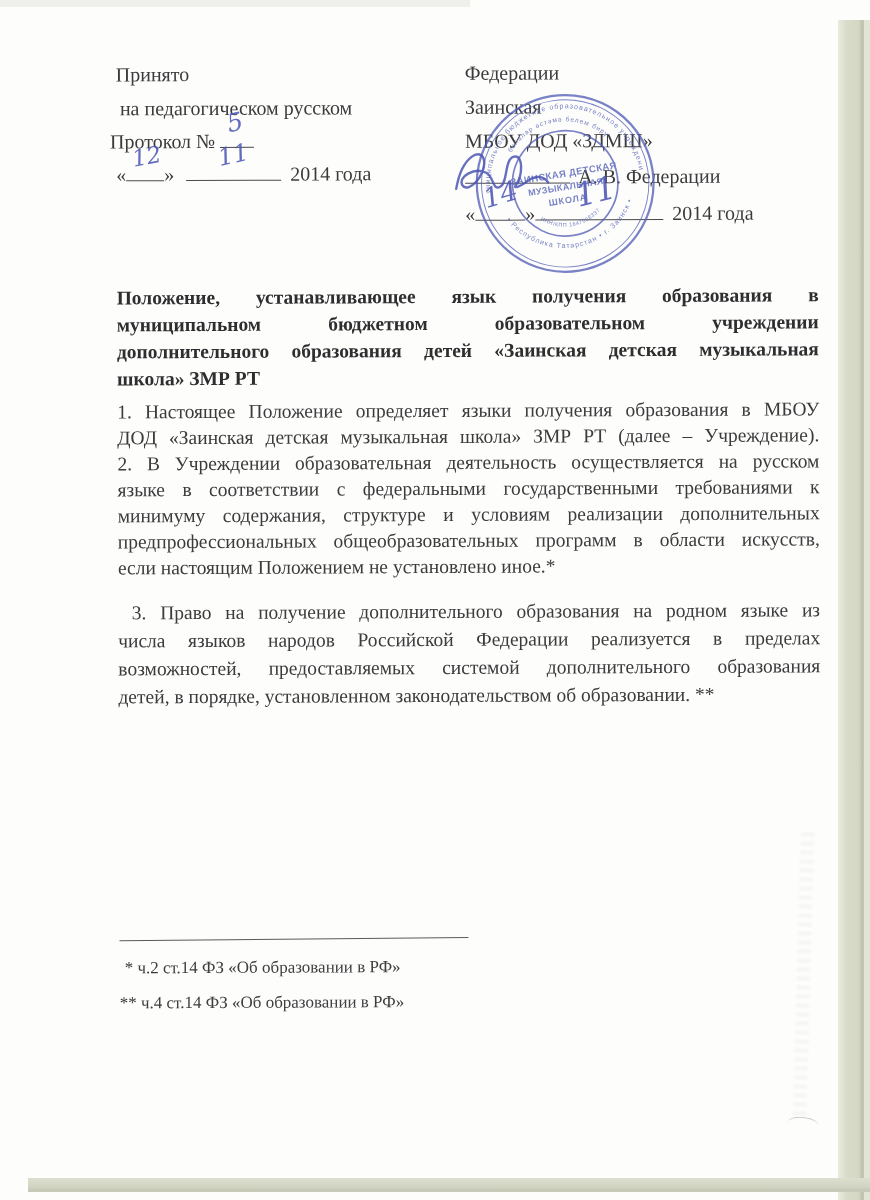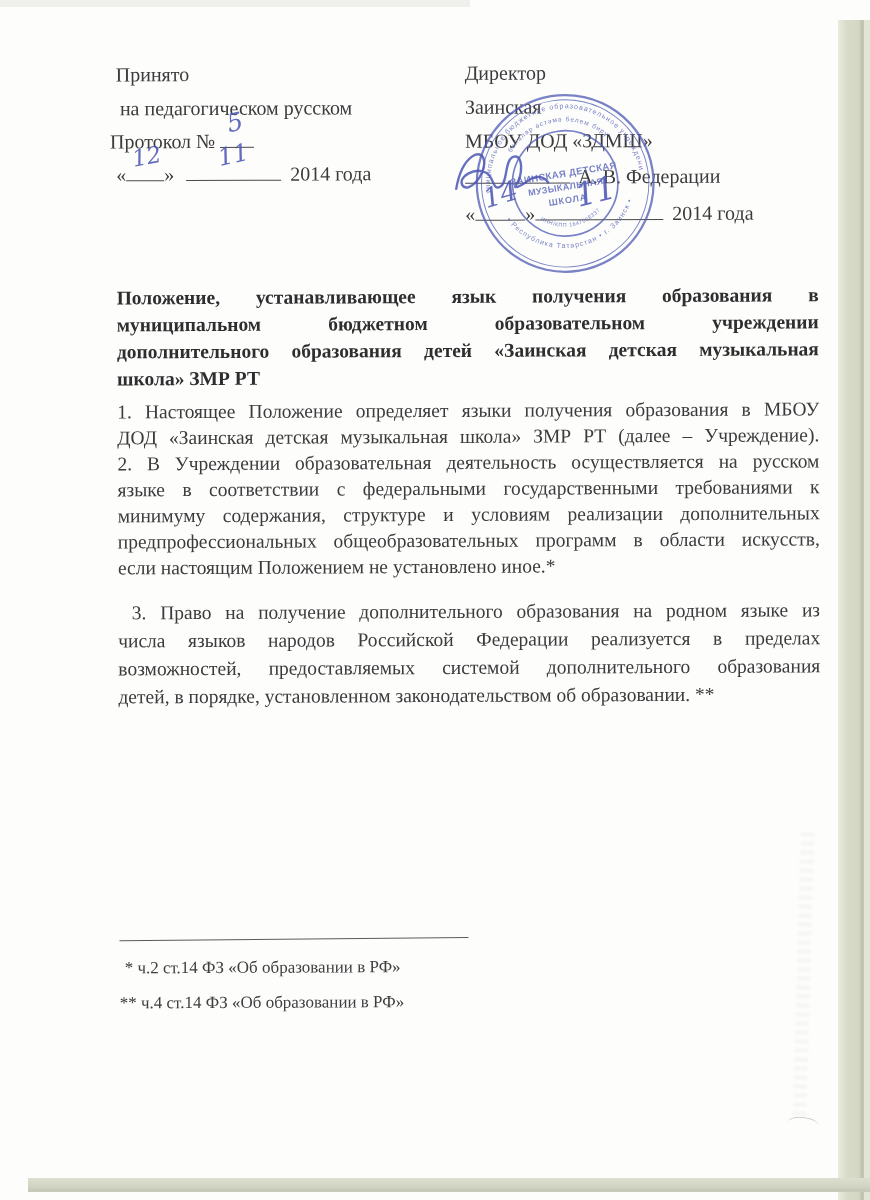--- a/index.html
+++ b/index.html
@@ -58,21 +58,21 @@
 
 <div class="screenshot">
 
   <div class="skew">
 
     <div class="hdr-line" style="left:118px;top:62px;">Принято</div>
     <div class="hdr-line" style="left:122px;top:96px;">на педагогическом русском</div>
     <div class="hdr-line" style="left:112px;top:129px;"><span>Протокол № </span><span class="ul" style="width:34px;"><span class="ink" style="left:7px;top:-22px;font-size:25px;transform:rotate(-12deg);">5</span></span></div>
     <div class="hdr-line" style="left:118px;top:162px;"><span>«</span><span class="ul" style="width:38px;"><span class="ink" style="left:6px;top:-20px;font-size:23px;transform:rotate(-10deg);">12</span></span><span>»</span><span style="display:inline-block;width:12px;"></span><span class="ul" style="width:95px;"><span class="ink" style="left:32px;top:-22px;font-size:24px;transform:rotate(-12deg);">11</span></span><span style="display:inline-block;width:9px;"></span><span>2014 года</span></div>
 
-    <div class="hdr-line" style="left:467px;top:62px;">Директор</div>
+    <div class="hdr-line" style="left:467px;top:62px;">Федерации</div>
     <div class="hdr-line" style="left:467px;top:96px;">Заинская</div>
     <div class="hdr-line" style="left:467px;top:130px;">МБОУ ДОД «ЗДМШ»</div>
     <div class="hdr-line" style="left:467px;top:166px;"><span class="ul" style="width:105px;"></span><span style="display:inline-block;width:8px;"></span><span>А. В. Федерации</span></div>
     <div class="hdr-line" style="left:467px;top:203px;"><span>«</span><span class="ul" style="width:50px;"><span class="ink" style="left:8px;top:-24px;font-size:27px;transform:rotate(-16deg);">14</span></span><span>»</span><span class="ul" style="width:128px;"><span class="ink" style="left:40px;top:-30px;font-size:32px;transform:rotate(-14deg);">11</span></span><span style="display:inline-block;width:9px;"></span><span>2014 года</span></div>
 
     <svg class="stamp" viewBox="0 0 200 200">
       <circle cx="100" cy="100" r="94" fill="none" stroke="#5560b8" stroke-width="2.4"></circle>
       <circle cx="100" cy="100" r="89" fill="none" stroke="#5560b8" stroke-width="1"></circle>
       <circle cx="100" cy="100" r="56" fill="none" stroke="#5560b8" stroke-width="1.8"></circle>
       <defs>

